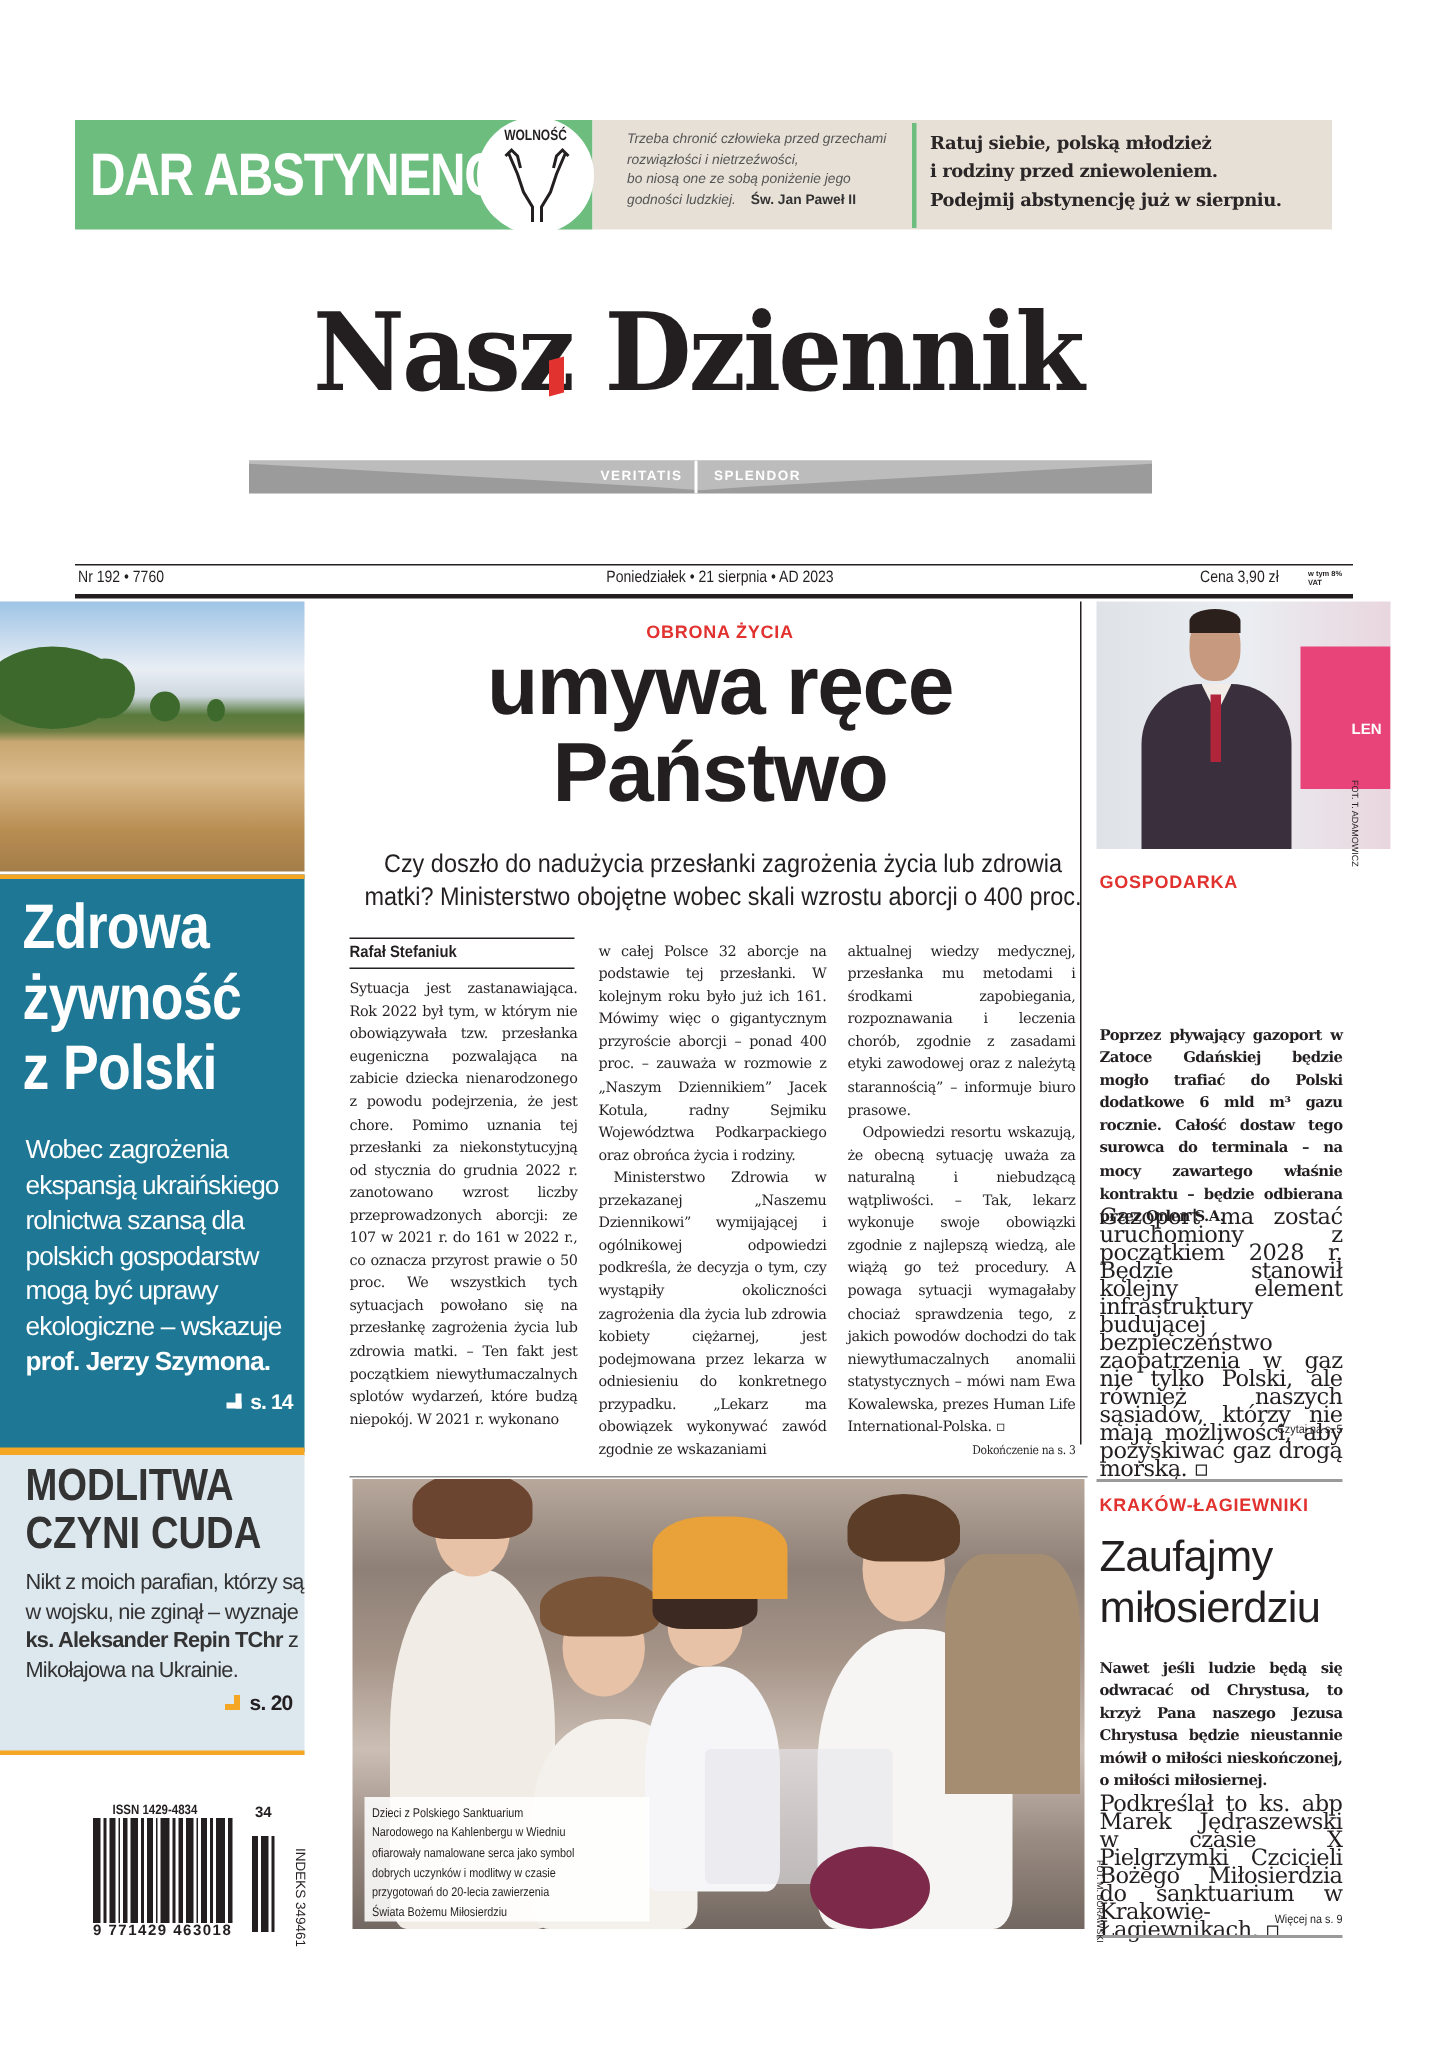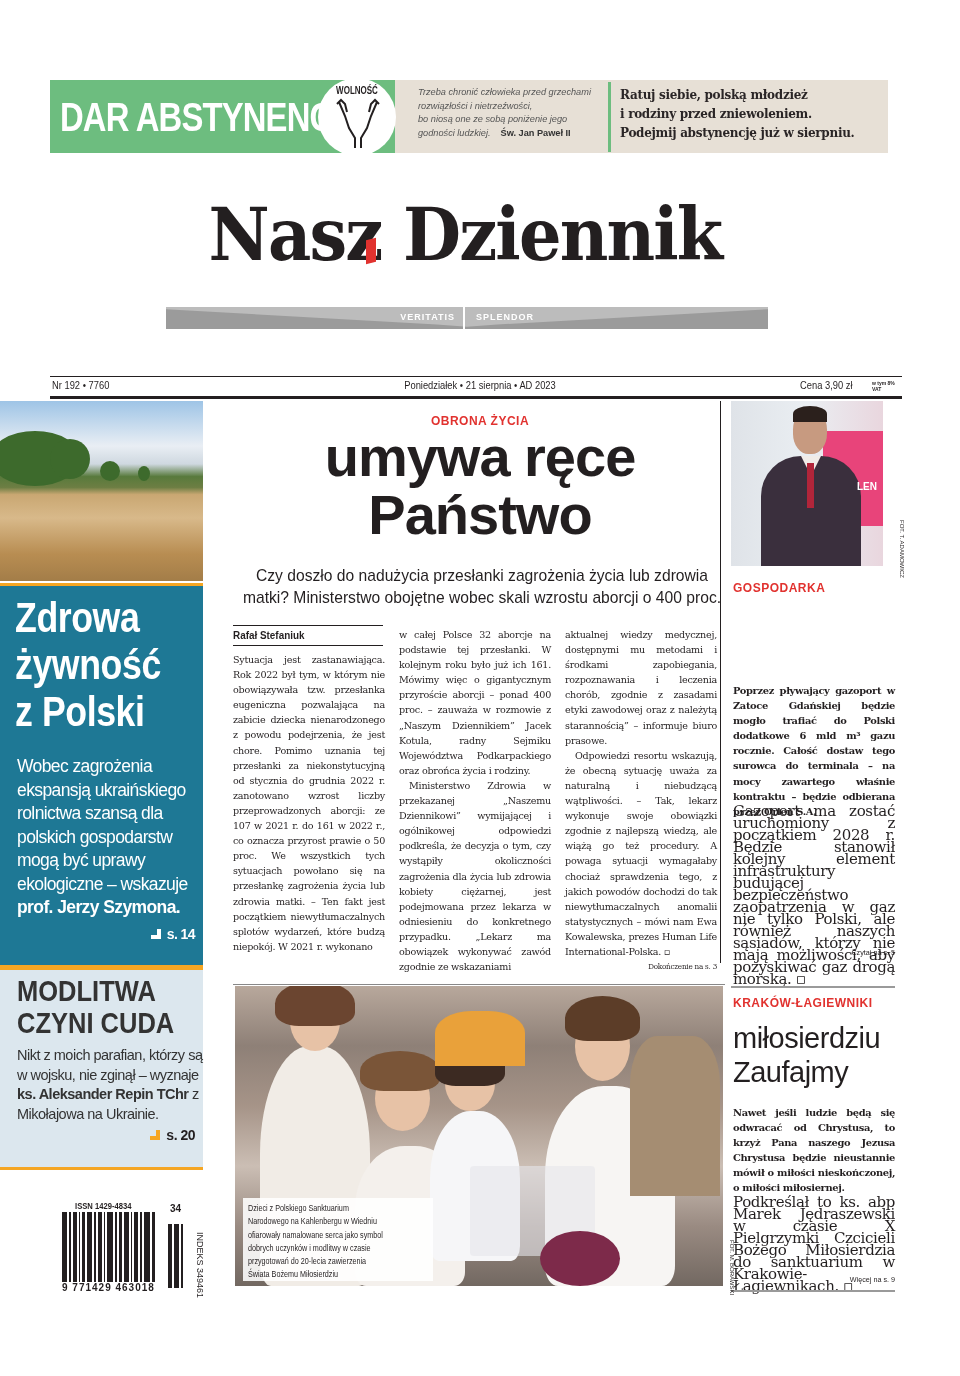--- a/index.html
+++ b/index.html
@@ -62,21 +62,21 @@
   .col-rule-v { top: 401px; width: 1px; background: #231f20; }
   .body-col { top: 627px; width: 152px; font-family: "DejaVu Serif", serif; font-size: 9.6px; line-height: 15.1px; color: #231f20; text-align: justify; hyphens: manual; letter-spacing: -0.25px; }
   .body-col p { text-indent: 0; }
   .body-col p.indent { text-indent: 10px; }
   .byline-rule { left: 233px; top: 625px; width: 150px; height: 1px; background: #231f20; }
   .byline { left: 233px; top: 629px; font-weight: bold; font-size: 11px; color: #231f20; transform: scaleX(0.9); transform-origin: left; }
   .byline-rule2 { left: 233px; top: 645px; width: 150px; height: 1px; background: #231f20; }
   .cont-ref { font-size: 8px; color: #231f20; text-align: right; transform: scaleX(0.9); transform-origin: right; }
 
   
-  .portrait { left: 731px; top: 401px; width: 152px; height: 165px; background: linear-gradient(90deg, #dfe3e8 0%, #eaeef2 50%, #e9d6de 100%); overflow: hidden; }
+  .portrait { left: 731px; top: 401px; width: 196px; height: 165px; background: linear-gradient(90deg, #dfe3e8 0%, #eaeef2 50%, #e9d6de 100%); overflow: hidden; }
   .portrait .pink { position: absolute; right: 0; top: 30px; width: 60px; height: 95px; background: #e8447a; }
   .portrait .suit { position: absolute; left: 30px; top: 55px; width: 100px; height: 120px; background: #3a2f3d; border-radius: 40px 40px 0 0; }
   .portrait .head { position: absolute; left: 62px; top: 8px; width: 34px; height: 45px; background: #c79a80; border-radius: 45%; }
   .portrait .hair { position: absolute; left: 62px; top: 5px; width: 34px; height: 16px; background: #2b201c; border-radius: 50% 50% 0 0; }
   .portrait .tie { position: absolute; left: 76px; top: 62px; width: 7px; height: 45px; background: #b1253a; }
   .portrait .shirt { position: absolute; left: 70px; top: 55px; width: 20px; height: 20px; background: #f1ece8; clip-path: polygon(0 0, 100% 0, 50% 100%); }
   .portrait .orlen { position: absolute; right: 6px; top: 80px; font-size: 10px; font-weight: bold; color: #fff; }
   .photo-credit { font-size: 6px; color: #231f20; transform: rotate(90deg); transform-origin: left top; white-space: nowrap; }
   .right-kicker1 { left: 733px; top: 581px; }
   .right-head1 { left: 733px; top: 603px; width: 170px; font-size: 31px; line-height: 35px; color: #231f20; letter-spacing: -0.5px; }
@@ -212,21 +212,21 @@
 <div class="abs byline-rule2"></div>
 
 <div class="abs body-col" style="left:233px; top:652px;">
   <p>Sytuacja jest zastanawiająca. Rok 2022 był tym, w którym nie obowiązywała tzw. przesłanka eugeniczna pozwalająca na zabicie dziecka nienarodzonego z powodu podejrzenia, że jest chore. Pomimo uznania tej przesłanki za niekonstytucyjną od stycznia do grudnia 2022 r. zanotowano wzrost liczby przeprowadzonych aborcji: ze 107 w 2021 r. do 161 w 2022 r., co oznacza przyrost prawie o 50 proc. We wszystkich tych sytuacjach powołano się na przesłankę zagrożenia życia lub zdrowia matki. – Ten fakt jest początkiem niewytłumaczalnych splotów wydarzeń, które budzą niepokój. W 2021 r. wykonano</p>
 </div>
 <div class="abs body-col" style="left:399px;">
   <p>w całej Polsce 32 aborcje na podstawie tej przesłanki. W kolejnym roku było już ich 161. Mówimy więc o gigantycznym przyroście aborcji – ponad 400 proc. – zauważa w rozmowie z „Naszym Dziennikiem” Jacek Kotula, radny Sejmiku Województwa Podkarpackiego oraz obrońca życia i rodziny.</p>
   <p class="indent">Ministerstwo Zdrowia w przekazanej „Naszemu Dziennikowi” wymijającej i ogólnikowej odpowiedzi podkreśla, że decyzja o tym, czy wystąpiły okoliczności zagrożenia dla życia lub zdrowia kobiety ciężarnej, jest podejmowana przez lekarza w odniesieniu do konkretnego przypadku. „Lekarz ma obowiązek wykonywać zawód zgodnie ze wskazaniami</p>
 </div>
 <div class="abs body-col" style="left:565px;">
-  <p>aktualnej wiedzy medycznej, dostępnymi mu metodami i środkami zapobiegania, rozpoznawania i leczenia chorób, zgodnie z zasadami etyki zawodowej oraz z należytą starannością” – informuje biuro prasowe.</p>
+  <p>aktualnej wiedzy medycznej, przesłanka mu metodami i środkami zapobiegania, rozpoznawania i leczenia chorób, zgodnie z zasadami etyki zawodowej oraz z należytą starannością” – informuje biuro prasowe.</p>
   <p class="indent">Odpowiedzi resortu wskazują, że obecną sytuację uważa za naturalną i niebudzącą wątpliwości. – Tak, lekarz wykonuje swoje obowiązki zgodnie z najlepszą wiedzą, ale wiążą go też procedury. A powaga sytuacji wymagałaby chociaż sprawdzenia tego, z jakich powodów dochodzi do tak niewytłumaczalnych anomalii statystycznych – mówi nam Ewa Kowalewska, prezes Human Life International-Polska. ▫</p>
   <div class="cont-ref">Dokończenie na s. 3</div>
 </div>
 <div class="abs" style="left:720px; top:401px; width:1px; height:562px; background:#231f20;"></div>
 
 <div class="abs portrait">
   <div class="pink"></div>
   <div class="suit"></div>
   <div class="shirt"></div>
   <div class="tie"></div>
@@ -239,22 +239,22 @@
 <div class="abs kicker right-kicker1">GOSPODARKA</div>
 <div class="abs right-head1">
 </div>
 <div class="abs right-lead" style="left:733px; top:683px;">Poprzez pływający gazoport w Zatoce Gdańskiej będzie mogło trafiać do Polski dodatkowe 6 mld m³ gazu rocznie. Całość dostaw tego surowca do terminala – na mocy zawartego właśnie kontraktu – będzie odbierana przez Orlen S.A.</div>
 <div class="abs right-body" style="left:733px; top:805px;">Gazoport ma zostać uruchomiony z początkiem 2028 r. Będzie stanowił kolejny element infrastruktury budującej bezpieczeństwo zaopatrzenia w gaz nie tylko Polski, ale również naszych sąsiadów, którzy nie mają możliwości, aby pozyskiwać gaz drogą morską. ▫</div>
 <div class="abs cont-ref" style="left:733px; top:948px; width:162px;">Czytaj na s. 5</div>
 
 <div class="abs hrule" style="left:731px; top:986px; width:164px;"></div>
 <div class="abs kicker right-kicker2">KRAKÓW-ŁAGIEWNIKI</div>
 <div class="abs right-head2">
+  <div>Zaufajmy</div>
   <div>miłosierdziu</div>
-  <div>Zaufajmy</div>
 </div>
 <div class="abs right-lead" style="left:733px; top:1105px;">Nawet jeśli ludzie będą się odwracać od Chrystusa, to krzyż Pana naszego Jezusa Chrystusa będzie nieustannie mówił o miłości nieskończonej, o miłości miłosiernej.</div>
 <div class="abs right-body" style="left:733px; top:1196px;">Podkreślał to ks. abp Marek Jędraszewski w czasie X Pielgrzymki Czcicieli Bożego Miłosierdzia do sanktuarium w Krakowie-Łagiewnikach. ▫</div>
 <div class="abs cont-ref" style="left:733px; top:1275px; width:162px;">Więcej na s. 9</div>
 <div class="abs hrule" style="left:731px; top:1290px; width:164px;"></div>
 
 <div class="abs" style="left:233px; top:984px; width:492px; height:1px; background:#888;"></div>
 <div class="abs kids-photo">
   <div class="kid" style="left:25px; top:60px; width:110px; height:240px; background:#f1ece6;"></div>
   <div class="face" style="left:55px; top:5px; width:50px; height:60px;"></div>

